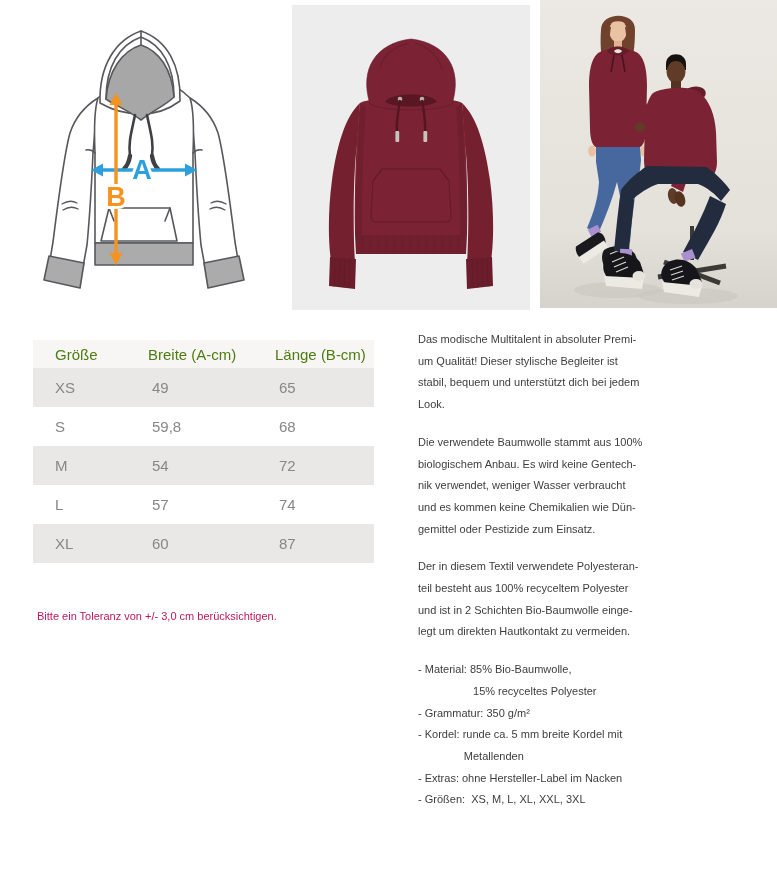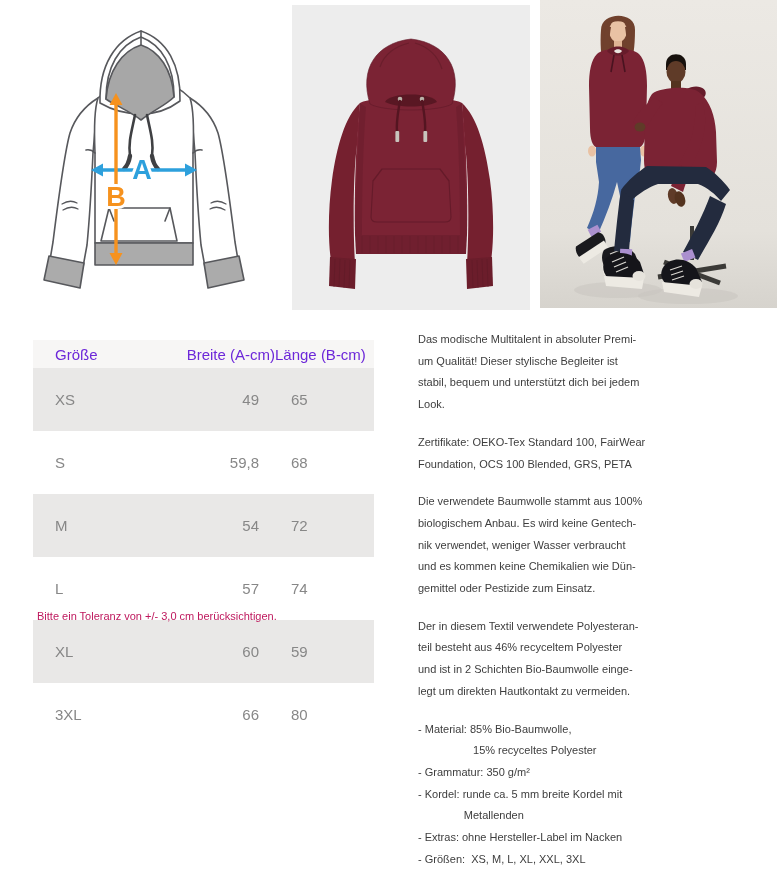--- a/index.html
+++ b/index.html
@@ -16,25 +16,25 @@
   .img-box svg{display:block;}
 
   
   #size-table{
     left:33px;top:340px;width:341px;
     border-collapse:collapse;table-layout:fixed;
     font-size:15px;color:#878787;
   }
   #size-table th{
     font-weight:normal;text-align:left;height:28px;
-    background:#f7f6f5;color:#6d28d9;padding:0;
-  }
-  #size-table td{height:31px;padding:16px;margin-top:12px;}
+    background:#f7f6f5;color:#4d7c0f;padding:0;
+  }
+  #size-table td{height:31px;padding:4px;margin-top:12px;}
   #size-table th:nth-child(1),#size-table td:nth-child(1){width:115px;padding-left:22px;box-sizing:border-box;}
-  #size-table th:nth-child(2),#size-table td:nth-child(2){width:127px;text-align:right;}
+  #size-table th:nth-child(2),#size-table td:nth-child(2){width:127px;}
   #size-table tbody tr:nth-child(odd){background:#e9e8e7;}
   #size-table tbody tr:nth-child(even){background:#ffffff;}
 
   #tolerance{
     left:37px;top:610px;font-size:11px;color:#be185d;
   }
 
   
   #description{
     left:418px;top:329px;width:354px;
@@ -256,46 +256,39 @@
       <td>72</td>
     </tr>
     <tr>
       <td>L</td>
       <td>57</td>
       <td>74</td>
     </tr>
     <tr>
       <td>XL</td>
       <td>60</td>
-      <td>59</td>
-    </tr>
-    <tr>
-      <td>3XL</td>
-      <td>66</td>
-      <td>80</td>
+      <td>87</td>
     </tr>
   </tbody>
 </table>
 
 <div class="abs" id="tolerance">Bitte ein Toleranz von +/- 3,0 cm berücksichtigen.</div>
 
 <div class="abs" id="description">
   <p>Das modische Multitalent in absoluter Premi-
 um Qualität! Dieser stylische Begleiter ist
 stabil, bequem und unterstützt dich bei jedem
 Look.</p>
-  <p>Zertifikate: OEKO-Tex Standard 100, FairWear
-Foundation, OCS 100 Blended, GRS, PETA</p>
   <p>Die verwendete Baumwolle stammt aus 100%
 biologischem Anbau. Es wird keine Gentech-
 nik verwendet, weniger Wasser verbraucht
 und es kommen keine Chemikalien wie Dün-
 gemittel oder Pestizide zum Einsatz.</p>
   <p>Der in diesem Textil verwendete Polyesteran-
-teil besteht aus 46% recyceltem Polyester
+teil besteht aus 100% recyceltem Polyester
 und ist in 2 Schichten Bio-Baumwolle einge-
 legt um direkten Hautkontakt zu vermeiden.</p>
   <p>- Material: 85% Bio-Baumwolle,
                   15% recyceltes Polyester
 - Grammatur: 350 g/m²
 - Kordel: runde ca. 5 mm breite Kordel mit
                Metallenden
 - Extras: ohne Hersteller-Label im Nacken
 - Größen:  XS, M, L, XL, XXL, 3XL</p>
 </div>

